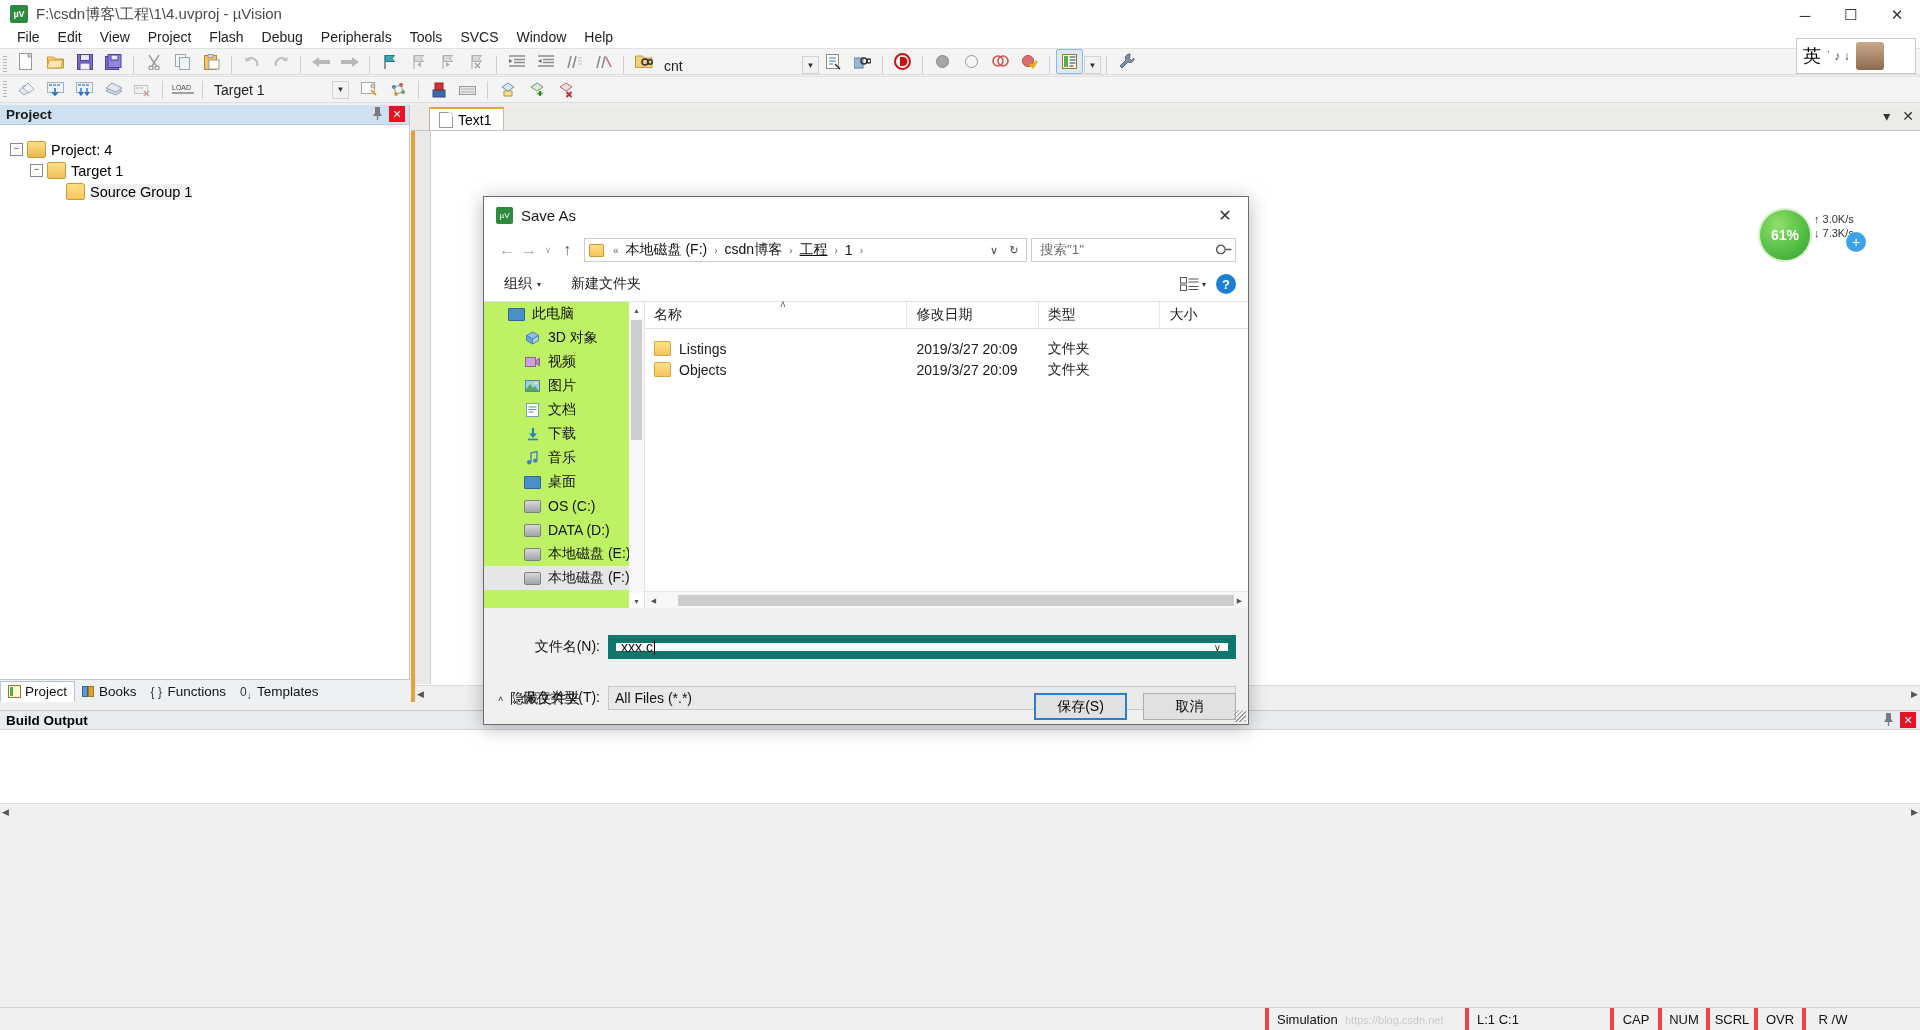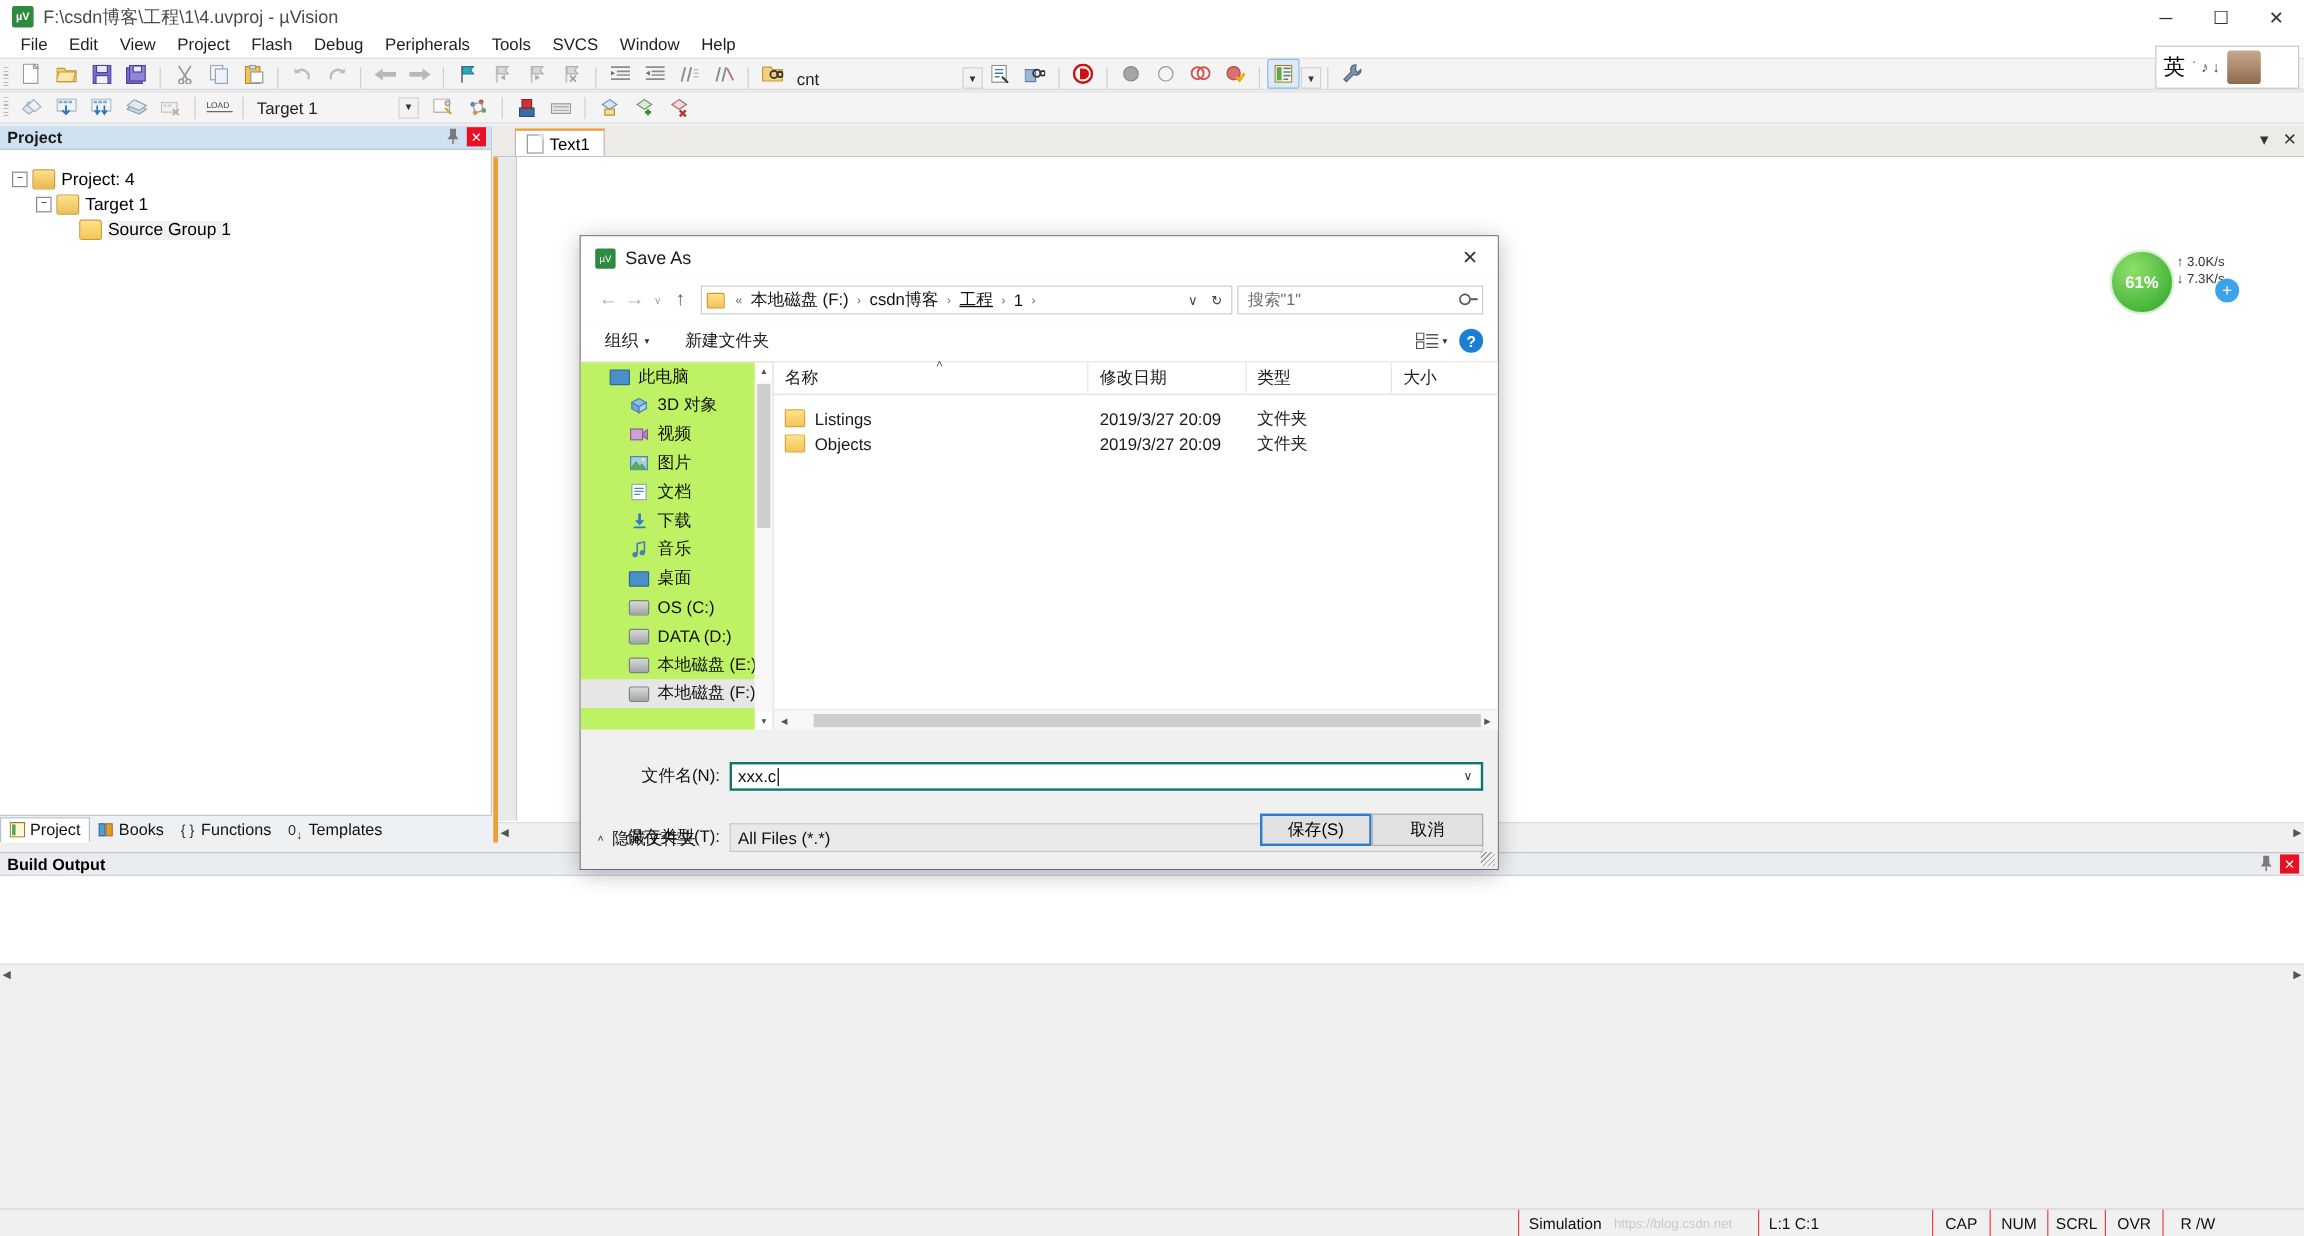--- a/index.html
+++ b/index.html
@@ -93,21 +93,21 @@
     border-bottom:1px solid #d3d3d3;display:flex;align-items:center;padding-left:6px;box-sizing:border-box;}
   .bhdr .t{font-size:13.5px;font-weight:bold;}
   .bbody{position:absolute;left:0;top:21px;right:0;bottom:17px;background:#fff;}
   .bscroll{position:absolute;left:0;right:0;bottom:0;height:17px;background:#f0f0f0;border-top:1px solid #dcdcdc;
     display:flex;align-items:center;justify-content:space-between;padding:0 2px;box-sizing:border-box;
     font-size:9px;color:#555;}
 
   
   .statusbar{position:absolute;left:0;bottom:0;width:1920px;height:22px;background:#f0f0f0;
     border-top:1px solid #d4d4d4;display:flex;align-items:center;font-size:13px;color:#111;}
-  .sb-cell{border-left:1px solid #ef4444;height:22px;display:flex;align-items:center;padding:0 8px;box-sizing:border-box;}
+  .sb-cell{border-left:4px solid #ef4444;height:22px;display:flex;align-items:center;padding:0 8px;box-sizing:border-box;}
   .sb-flag{width:48px;justify-content:center;}
 
   
   .netwidget{position:absolute;left:1758px;top:208px;width:108px;height:48px;}
   .nw-circle{position:absolute;left:0;top:0;width:50px;height:50px;border-radius:50%;
     background:radial-gradient(circle at 35% 30%,#8fe06a,#2aa32a);
     border:2px solid #d9efd0;display:flex;align-items:center;justify-content:center;
     color:#fff;font-size:14px;font-weight:bold;}
   .nw-rates{position:absolute;left:56px;top:4px;font-size:11px;color:#333;line-height:14px;}
   .nw-plus{position:absolute;left:88px;top:24px;width:20px;height:20px;border-radius:50%;
@@ -195,30 +195,30 @@
   .hscroll{position:absolute;left:0;right:0;bottom:0;height:17px;background:#f7f7f7;border-top:1px solid #e6e6e6;
     display:flex;align-items:center;}
   .hs-l,.hs-r{width:17px;height:17px;display:flex;align-items:center;justify-content:center;font-size:7px;color:#555;}
   .hs-track{flex:1;height:17px;background:#f7f7f7;position:relative;}
   .hs-thumb{position:absolute;left:16px;top:3px;width:556px;height:11px;background:#cdcdcd;}
 
   
   .dlgform{position:absolute;left:0;top:411px;width:764px;height:116px;background:#f0f0f0;}
   .frow2{display:flex;align-items:center;margin-top:27px;padding:0 12px;box-sizing:border-box;}
   .flabel{width:112px;text-align:right;font-size:14px;color:#111;padding-right:8px;box-sizing:border-box;}
-  .fnameinput{flex:1;height:24px;border:2px solid #0f766e;background:#fff;display:flex;align-items:center;
+  .fnameinput{flex:1;height:24px;border:8px solid #0f766e;background:#fff;display:flex;align-items:center;
     padding:0 2px 0 5px;box-sizing:border-box;}
   .fnameinput .v{font-size:14px;color:#111;}
   .caret{display:inline-block;width:1px;height:15px;background:#000;margin-left:1px;vertical-align:-3px;}
   .fnameinput .ar{margin-left:auto;font-size:10px;color:#333;padding-right:5px;}
   .ftypeinput{flex:1;height:24px;border:1px solid #c8c8c8;background:#e9e9e9;display:flex;align-items:center;
     padding:0 2px 0 6px;box-sizing:border-box;}
   .ftypeinput .v{font-size:14px;color:#111;}
   .ftypeinput .ar{margin-left:auto;font-size:10px;color:#333;padding-right:5px;}
-  .dlgbtns{position:absolute;right:12px;bottom:19px;display:flex;margin-left:20px;}
+  .dlgbtns{position:absolute;right:12px;bottom:4px;display:flex;gap:16px;margin-left:20px;}
   .dbtn{width:93px;height:27px;font-size:14px;display:flex;align-items:center;justify-content:center;
     background:#e1e1e1;border:1px solid #adadad;box-sizing:border-box;}
   .dbtn.primary{background:#e1e1e1;border:2px solid #2b7dd2;}
   .hidefold{position:absolute;left:14px;bottom:16px;display:flex;align-items:center;gap:7px;font-size:14px;color:#111;}
   .hidefold .car{font-size:9px;color:#333;}
   .resizer{position:absolute;right:2px;bottom:2px;width:12px;height:12px;
     background:repeating-linear-gradient(135deg,#9a9a9a 0 1px,transparent 1px 3px);}
 
   .wm{position:absolute;left:1345px;bottom:4px;font-size:11px;color:#c9c9c9;}
 </style>

